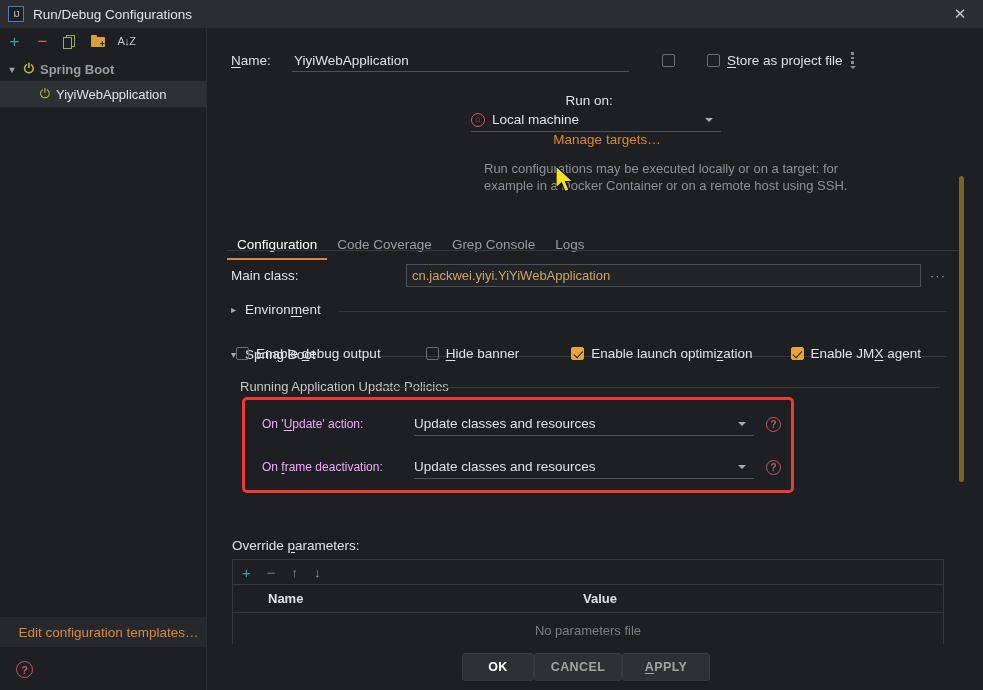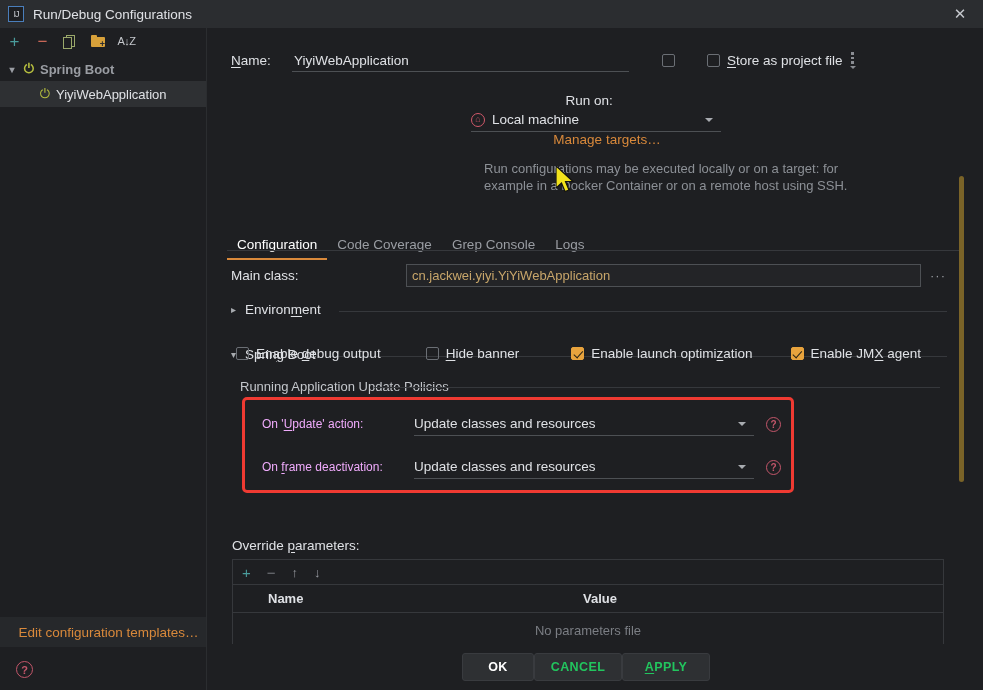--- a/index.html
+++ b/index.html
@@ -337,21 +337,21 @@
     width: 776px; height: 46px;
     background: #1e1f22;
     display: flex; align-items: center; justify-content: center;
     padding-right: 18px; 
   }
   .btn {
     min-width: 75px; height: 28px;
     display: flex; align-items: center; justify-content: center;
     font-size: 12.5px; font-weight: bold; letter-spacing: 0.4px;
     background: #2e3033; border: 1px solid #393b3f;
-    color: #22c55e; border-radius: 3px;
+    color: #a3a3a3; border-radius: 3px;
   }
   .btn.primary { color: #ffffff; min-width: 72px; }
   .btn.wide { min-width: 88px; }
 
   
   .cursor {
     position: absolute; left: 556px; top: 166px;
     width: 0; height: 0; pointer-events: none;
   }
   .cursor svg { display: block; }

